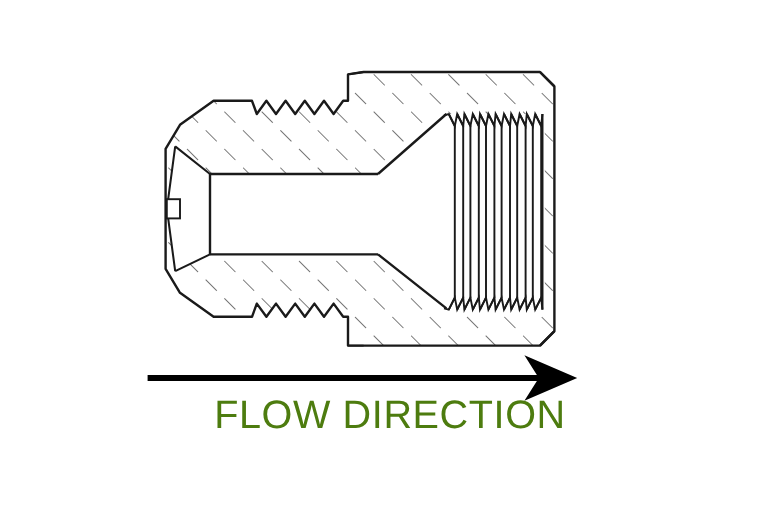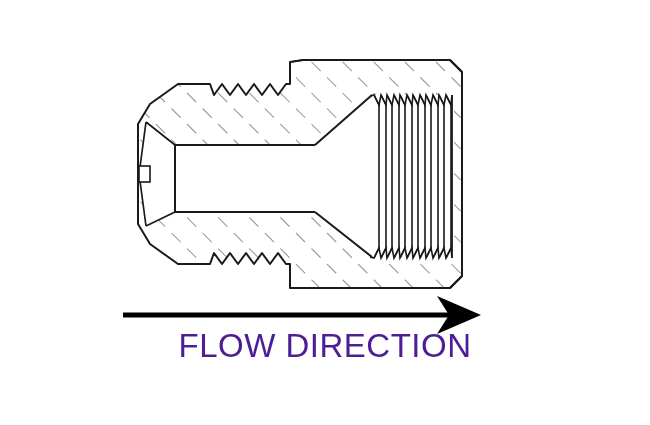--- a/index.html
+++ b/index.html
@@ -30,21 +30,21 @@
   .flow-label {
     position: absolute;
     left: 0;
     top: 327px;
     width: 650px;
     text-align: center;
     font-family: "Liberation Sans", sans-serif;
     font-size: 33px;
     font-weight: 400;
     letter-spacing: 0.5px;
-    color: #4c1d95;
+    color: #4d7c0f;
     white-space: nowrap;
   }
 </style>
 </head>
 <body>
 
 <div id="diagram-root">
 
   <svg id="fitting-svg" viewBox="0 0 650 425">
     <defs>

